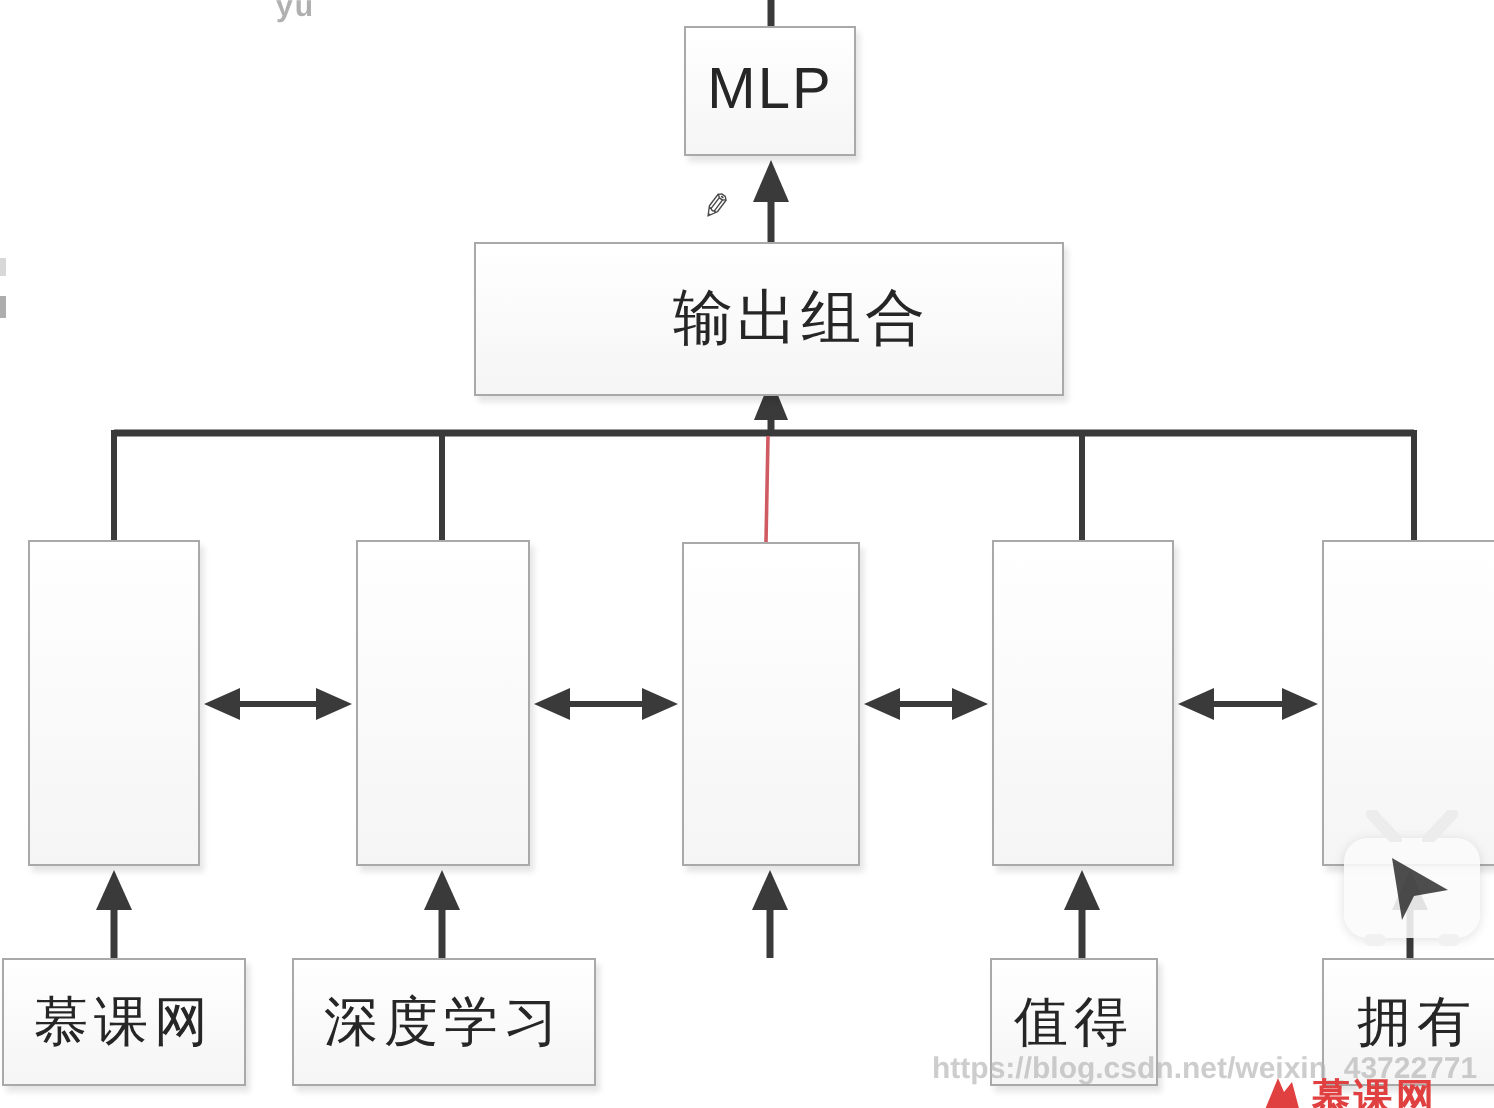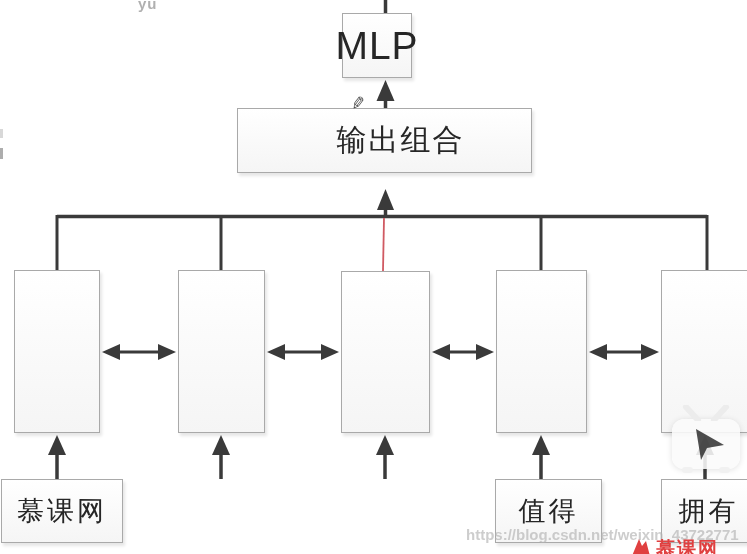--- a/index.html
+++ b/index.html
@@ -8,22 +8,22 @@
     overflow:hidden;font-family:"Liberation Sans",sans-serif;
   }
   .box{
     position:absolute;box-sizing:border-box;
     background:linear-gradient(180deg,#ffffff 0%,#f5f5f5 100%);
     border:1px solid #a9a9a9;
     box-shadow:2px 3px 3px rgba(0,0,0,0.10);
     display:flex;align-items:center;justify-content:center;
     color:#262626;
   }
-  .mlp-box{left:342px;top:13px;width:70px;height:65px;font-size:39px;letter-spacing:1px;}
-  .output-box{left:237px;top:108px;width:295px;height:65px;font-size:30px;letter-spacing:2px;font-family:"Liberation Serif",serif;padding-left:32px;}
+  .mlp-box{left:342px;top:13px;width:86px;height:65px;font-size:29px;letter-spacing:1px;}
+  .output-box{left:237px;top:121px;width:295px;height:77px;font-size:30px;letter-spacing:2px;font-family:"Liberation Serif",serif;padding-left:32px;}
   .hidden-box{top:270px;height:163px;}
   .label-box{top:479px;height:64px;font-size:27px;letter-spacing:3px;font-family:"Liberation Serif",serif;}
   .wire-svg{position:absolute;left:0;top:0;z-index:1;}
   .layer{position:absolute;left:0;top:0;width:100%;height:100%;}
   .pencil-icon{
     position:absolute;left:351px;top:93px;font-size:17px;color:#4a4a4a;
     transform:scaleX(-1) rotate(8deg);z-index:3;
   }
   .wm-top{
     position:absolute;left:138px;top:-5px;font-size:15px;font-weight:bold;
@@ -133,21 +133,24 @@
 
     <div class="box hidden-box" style="left:14px;width:86px;"></div>
     <div class="box hidden-box" style="left:178px;width:87px;"></div>
     <div class="box hidden-box" style="left:341px;top:271px;height:162px;width:89px;"></div>
     <div class="box hidden-box" style="left:496px;width:91px;"></div>
     <div class="box hidden-box" style="left:661px;width:88px;"></div>
 
     <div class="box label-box" style="left:1px;width:122px;">
       <span>慕课网</span>
     </div>
-    <div class="box label-box" style="left:495px;width:107px;">
+    <div class="box label-box" style="left:146px;width:152px;">
+      <span>深度学习</span>
+    </div>
+    <div class="box label-box" style="left:495px;width:84px;">
       <span>值得</span>
     </div>
     <div class="box label-box" style="left:661px;width:95px;">
       <span>拥有</span>
     </div>
   </div>
 
   <span class="pencil-icon">✎</span>
 
   <span class="wm-top">yu</span>

